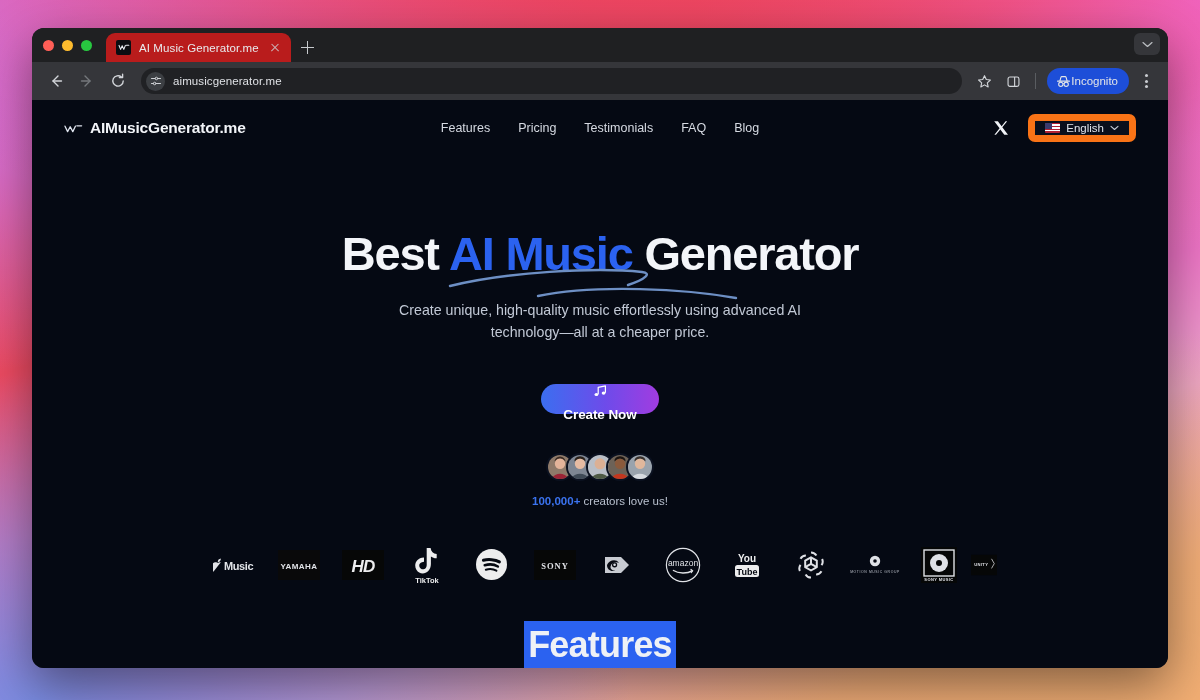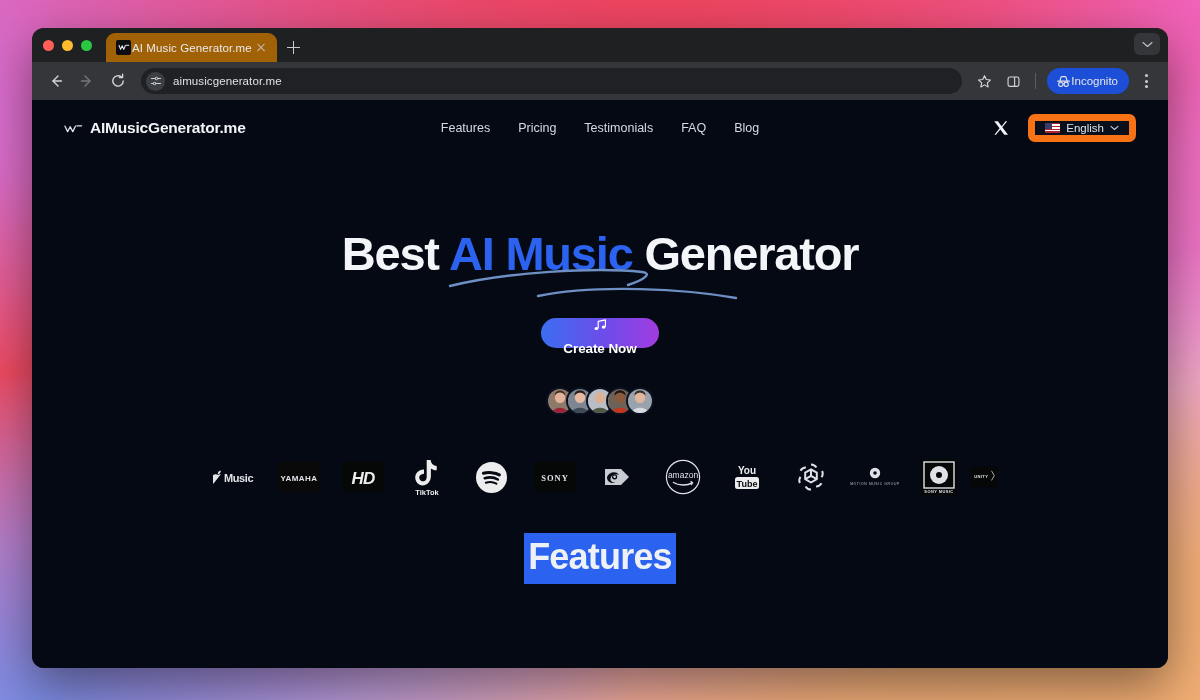--- a/index.html
+++ b/index.html
@@ -63,25 +63,25 @@
     padding-left: 11px;
     position: relative;
   }
   .traffic { display: flex; align-items: center; gap: 8px; height: 34px; padding-right: 14px; }
   .dot { width: 11px; height: 11px; border-radius: 50%; }
   .dot.r { background: #ff5f57; }
   .dot.y { background: #febc2e; }
   .dot.g { background: #28c840; }
 
   .tab {
-    display: flex; align-items: center; gap: 1px;
+    display: flex; align-items: center; gap: 8px;
     height: 29px;
     min-width: 170px;
     padding: 0 8px 0 10px;
-    background: #a16207;
+    background: #b91c1c;
     border-radius: 9px 9px 0 0;
     position: relative;
   }
   .favicon {
     width: 15px; height: 15px; border-radius: 2px;
     background: #0b0d12;
     display: flex; align-items: center; justify-content: center;
     flex: 0 0 auto;
   }
   .tab-title {
@@ -420,20 +420,21 @@
         <h1>
           <span>Best </span><span class="accent">AI Music</span><span> Generator</span>
           <span class="swoosh">
             <svg width="300" height="34" viewBox="0 0 300 34">
               <path d="M4 18 C60 4, 150 -1, 196 4 C206 5, 200 11, 182 17" stroke="#6d8fc4" stroke-width="2.4" fill="none" stroke-linecap="round"></path>
               <path d="M92 28 C150 16, 240 21, 290 30" stroke="#6d8fc4" stroke-width="2.4" fill="none" stroke-linecap="round"></path>
             </svg>
           </span>
         </h1>
 
+        <p>Create unique, high-quality music effortlessly using advanced AI technology—all at a cheaper price.</p>
 
         <div class="cta-wrap">
           <button class="cta">
             <span style="display:flex;">
               <svg width="15" height="14" viewBox="0 0 15 14">
                 <path d="M5.2 10.2 V3.3 L12.4 1.9 V8.8" stroke="#ffffff" stroke-width="1.2" fill="none" stroke-linejoin="round"></path>
                 <ellipse cx="3.4" cy="10.5" rx="1.9" ry="1.6" fill="#ffffff"></ellipse>
                 <ellipse cx="10.6" cy="9.1" rx="1.9" ry="1.6" fill="#ffffff"></ellipse>
               </svg>
             </span>
@@ -477,20 +478,23 @@
           </div>
           <div class="avatar">
             <svg class="face" viewBox="0 0 30 30">
                 <rect width="30" height="30" fill="#9aa3ad"></rect>
                 <circle cx="15" cy="11" r="6.5" fill="#e0b79c"></circle>
                 <path d="M2 30 Q15 17 28 30 Z" fill="#d7dbe0"></path>
                 <path d="M8 8 Q15 1 22 8 Q22 2 15 1.5 Q8 2 8 8" fill="#38302b"></path>
               </svg>
           </div>
         </div>
+        <div class="proof-line">
+          <b>100,000+</b><span> creators love us!</span>
+        </div>
       </div>
 
       <div class="logos">
 
         <div class="logo-item">
           <svg width="44" height="14" viewBox="0 0 44 14">
             <path d="M5.6 3.2 c-.6.7-1.6 1.3-2.5 1.2 -.1-1 .4-2 .9-2.6 .6-.7 1.6-1.2 2.5-1.3 .1 1-.3 2-.9 2.7 z M6.5 4.6 c-1.4-.1-2.6.8-3.2.8 -.7 0-1.7-.8-2.8-.7 -1.4 0-2.7.8-3.4 2.1 -1.5 2.5-.4 6.3 1 8.4h.1" fill="#f2f4f8" transform="translate(2,0) scale(0.9)"></path>
             <text x="11" y="11.6" font-family="'Liberation Sans',sans-serif" font-size="11" font-weight="bold" fill="#f2f4f8" letter-spacing="-0.4">Music</text>
           </svg>
         </div>

